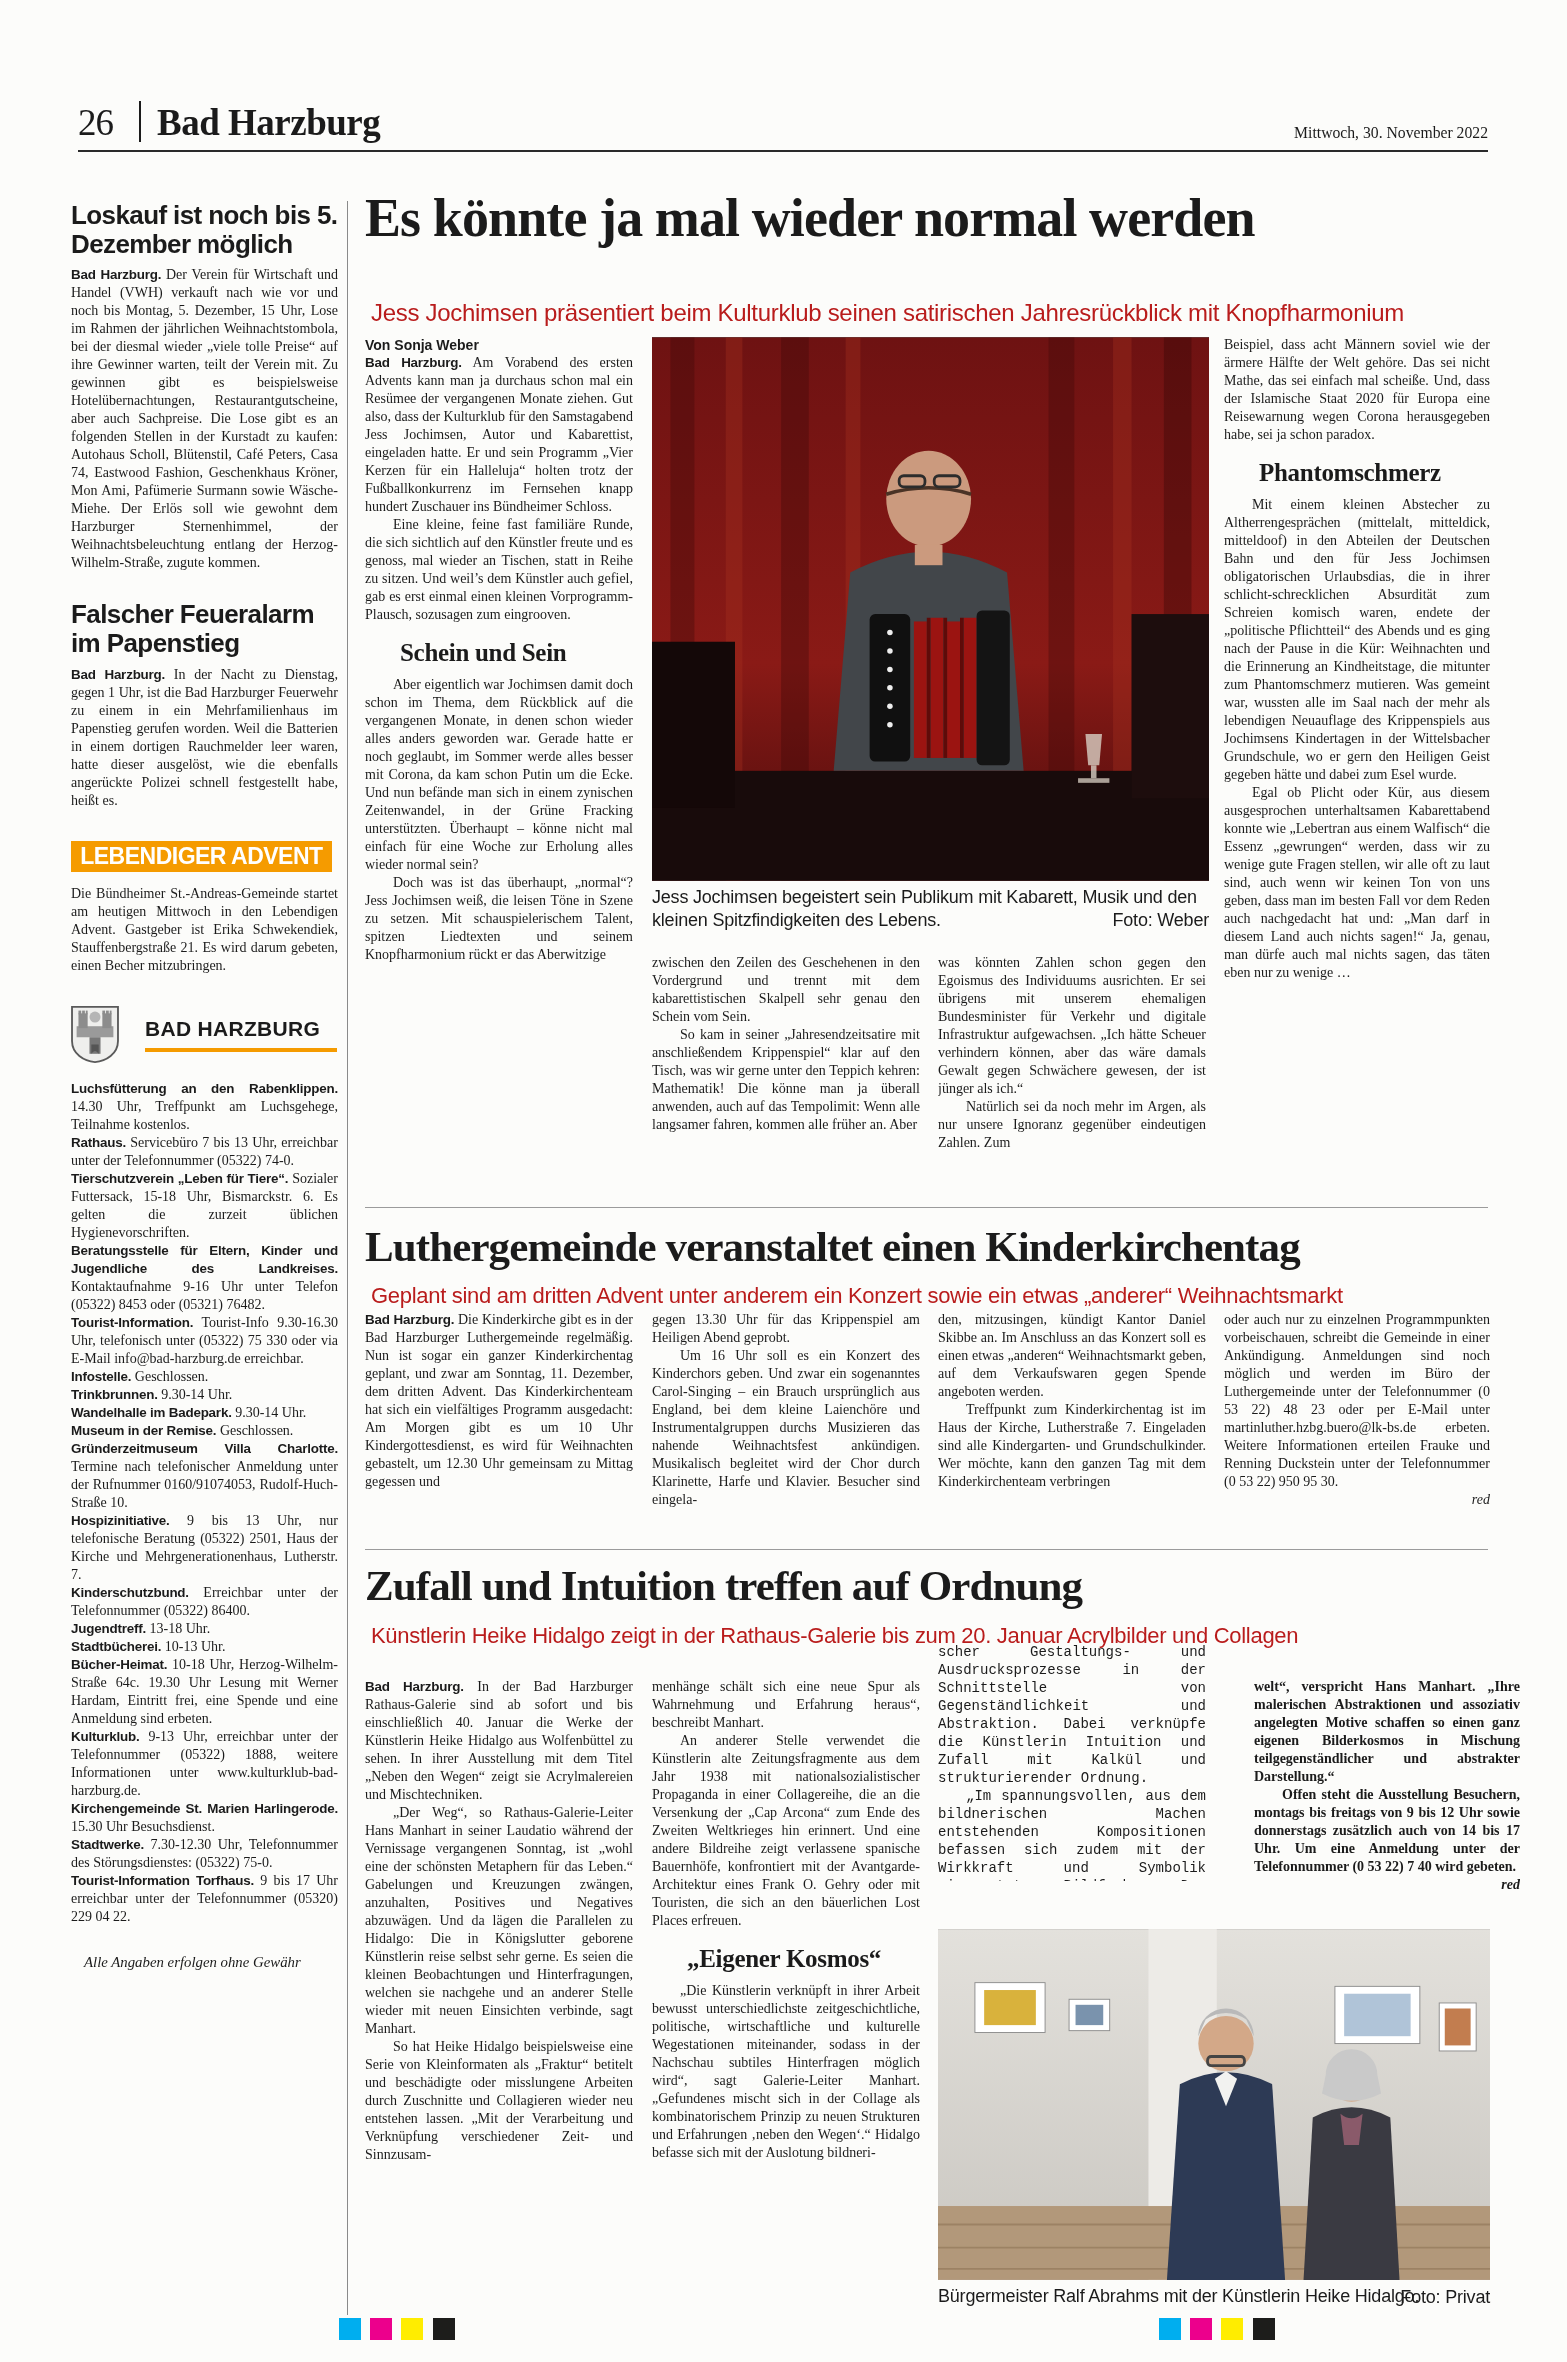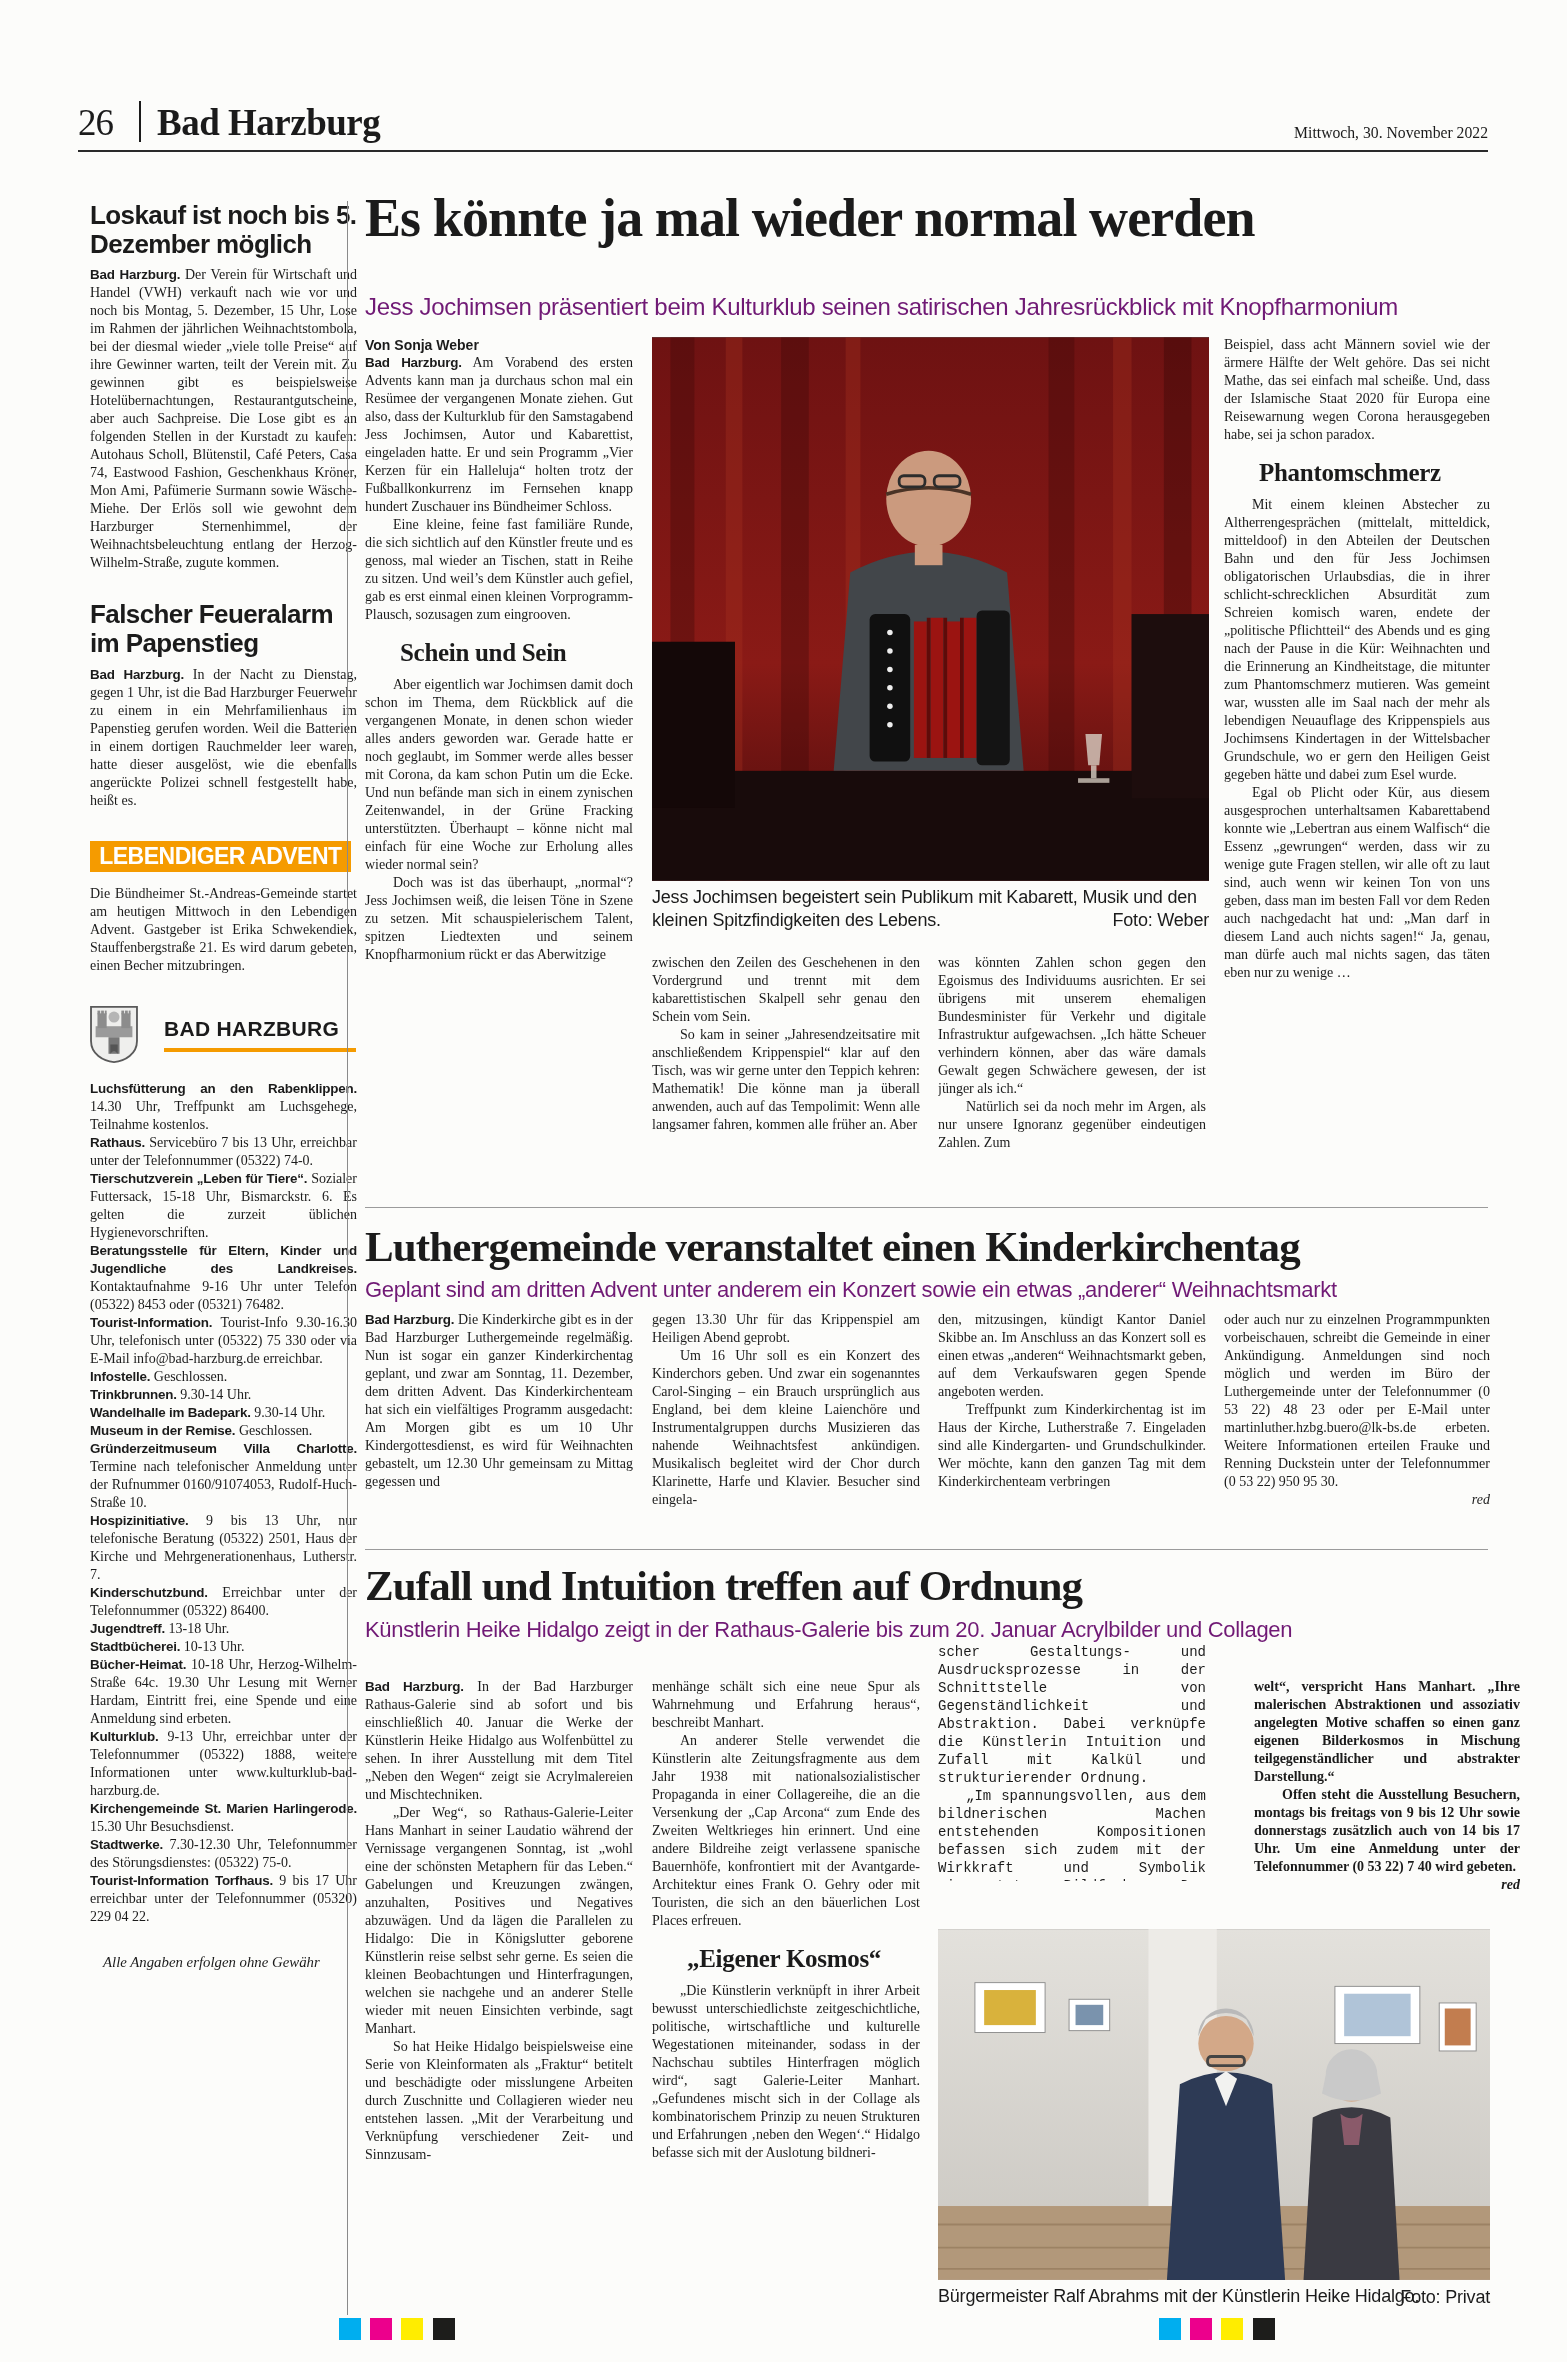--- a/index.html
+++ b/index.html
@@ -8,42 +8,42 @@
 
   
   .masthead{position:absolute;left:78px;top:98px;width:1410px;height:48px;}
   .pageno{position:absolute;left:0;bottom:1.8px;font-size:37px;font-weight:400;letter-spacing:-0.9px;}
   .mast-bar{position:absolute;left:61px;bottom:3.7px;width:1.8px;height:41px;background:#1b1b1b;}
   .section-title{position:absolute;left:79px;bottom:1.8px;font-size:37px;font-weight:700;letter-spacing:-0.5px;}
   .mast-date{position:absolute;right:0;bottom:3.7px;font-size:15.7px;margin-top:46px;}
   .mast-rule{position:absolute;left:78px;top:150px;width:1410px;height:1.8px;background:#2a2a2a;}
 
   
-  .rail{position:absolute;left:90px;top:201px;width:267px;}
+  .rail{position:absolute;left:71px;top:201px;width:267px;}
   .rail-h{font-family:"Liberation Sans","DejaVu Sans",sans-serif;font-weight:700;font-size:26px;line-height:29px;letter-spacing:-0.6px;margin:0 0 7.4px 0;}
   .bodytext{font-size:14px;line-height:18px;text-align:justify;margin:0;hyphens:auto;-webkit-hyphens:auto;}
   .leadin{font-family:"Liberation Sans","DejaVu Sans",sans-serif;font-weight:700;font-size:13.4px;letter-spacing:-0.2px;}
   .gap30{height:28px;} .gap34{height:31px;} .gap16{height:13px;} .gap36{height:31px;} .gap20{height:16.6px;}
   .badge{display:inline-block;background:var(--accent_orange,#f59b00);color:#fff;
          font-family:"Liberation Sans","DejaVu Sans",sans-serif;font-weight:700;font-size:23px;line-height:23px;
          padding:4.6px 9.2px 3.7px 9.2px;letter-spacing:-0.5px;}
   .brandrow{display:flex;align-items:flex-start;}
   .arms{width:48px;height:57px;flex:0 0 auto;}
   .brandcol{margin-left:26px;padding-top:11px;}
   .brandname{font-family:"Liberation Sans","DejaVu Sans",sans-serif;font-weight:700;font-size:21px;letter-spacing:0.3px;}
   .brandline{width:192px;height:4.6px;background:var(--accent_orange,#f59b00);margin-top:6.5px;}
   .listing{font-size:14px;line-height:18px;text-align:justify;margin:0;hyphens:auto;}
   .llab{font-family:"Liberation Sans","DejaVu Sans",sans-serif;font-weight:700;font-size:13.4px;letter-spacing:-0.2px;}
   .note{font-style:italic;font-size:14.8px;margin:0;padding-left:13px;}
 
   .vrule{position:absolute;left:347px;top:201px;width:0.9px;height:2114px;background:#8a8a8a;}
 
   
   .headline{position:absolute;font-weight:700;letter-spacing:-0.9px;margin:0;}
-  .subtitle{position:absolute;font-family:"Liberation Sans","DejaVu Sans",sans-serif;letter-spacing:-0.3px;margin:0;color:#701a75;text-align:center;}
+  .subtitle{position:absolute;font-family:"Liberation Sans","DejaVu Sans",sans-serif;letter-spacing:-0.3px;margin:6px;color:#b91c1c;text-align:center;}
   .col{position:absolute;width:268px;overflow:hidden;}
   .col p{font-size:14px;line-height:18px;text-align:justify;margin:0;hyphens:auto;-webkit-hyphens:auto;}
   .col p.ind{text-indent:28px;}
   .subhead{font-weight:700;font-size:25px;letter-spacing:-0.3px;margin:14.8px 0 9.2px 0;padding-left:35px;}
   .byline{font-family:"Liberation Sans","DejaVu Sans",sans-serif;font-weight:700;font-size:15.7px;margin:0 0 18.5px 0;}
   .art-rule{position:absolute;left:365px;width:1123px;height:0.9px;background:#9b9b9b;}
   .caption{position:absolute;font-family:"Liberation Sans","DejaVu Sans",sans-serif;font-size:18px;line-height:23px;letter-spacing:-0.2px;}
   .credit{position:absolute;right:0;bottom:0;font-family:"Liberation Sans","DejaVu Sans",sans-serif;font-size:18px;}
   .sig{font-style:italic;float:right;}
 

